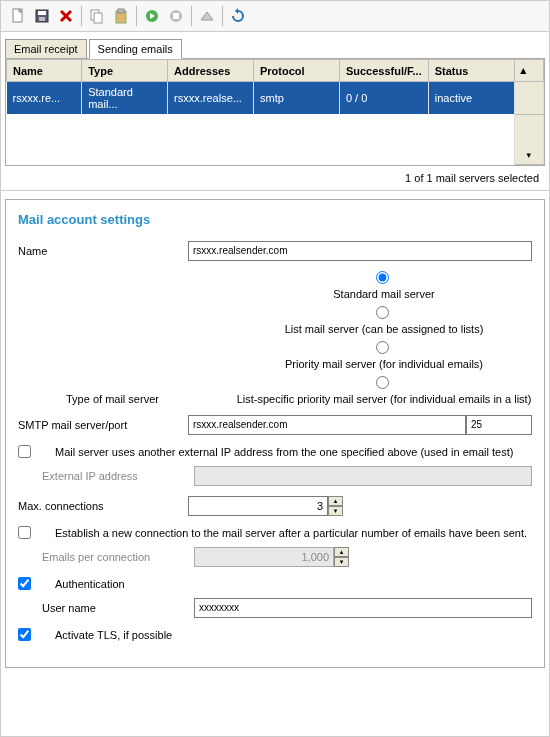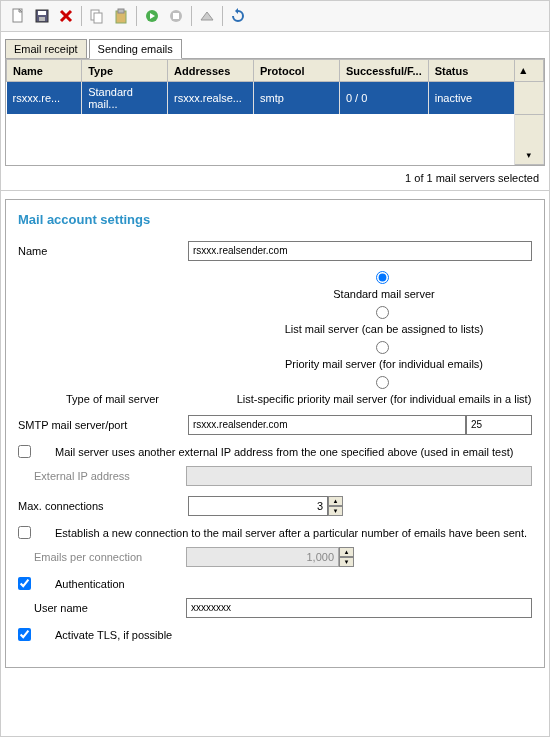--- a/index.html
+++ b/index.html
@@ -87,21 +87,21 @@
   }
   .num {
     width: 140px; text-align: right; padding-right: 4px;
     border: 1px solid #7a7a7a; height: 20px;
     display: inline-flex; align-items: center; justify-content: flex-end;
     background: #fff;
   }
   .spin { width: 15px; display: inline-flex; flex-direction: column; }
   .spin .sb { height: 10px; border: 1px solid #888; background: #ece9d8; font-size: 7px; line-height: 7px; text-align: center; }
   .chkrow { display: flex; align-items: flex-end; gap: 20px; margin-bottom: 8px; }
-  .sub { margin-left: 16px; margin-bottom: 10px; display: flex; align-items: center; }
+  .sub { margin-left: 24px; margin-bottom: 10px; display: flex; align-items: center; }
   .sub .sublbl { color: #888; width: 152px; flex-shrink: 0; }
   .sub .disabled-input { background: #e8e8e8; color: #888; border: 1px solid #aaa; }
   .smtp-row input.host { flex: 1; }
   .smtp-row input.port { width: 66px; margin-left: 0; }
   .small-after { margin-left: 8px; color: #777; }
   label { cursor: default; flex-direction: column; }
   input[type=checkbox], input[type=radio] { margin: 0 4px 0 0; }
   .col-name{width:14%} .col-type{width:16%} .col-addr{width:16%} .col-proto{width:16%} .col-succ{width:16%} .col-status{width:16%}
   .scroll-col { background:#ece9d8; border:1px solid #bbb; width:18px; text-align:center; font-size:9px;}
   .up-caret::before{content:"▴"}
@@ -265,21 +265,21 @@
           </span>
       </div>
     </div>
 
     <div class="chkrow">
       <input type="checkbox" style="">
       <span>Establish a new connection to the mail server after a particular number of emails have been sent.</span>
     </div>
     <div class="sub">
       <div class="sublbl">Emails per connection</div>
-      <span class="num disabled-input" style="width:153px;">1,000</span>
+      <span class="num disabled-input" style="width:140px;">1,000</span>
       <span class="spin">
           <span class="sb">▴</span>
           <span class="sb">▾</span>
         </span>
     </div>
 
     <div class="chkrow">
       <input type="checkbox" checked="" style="">
       <span>Authentication</span>
     </div>

